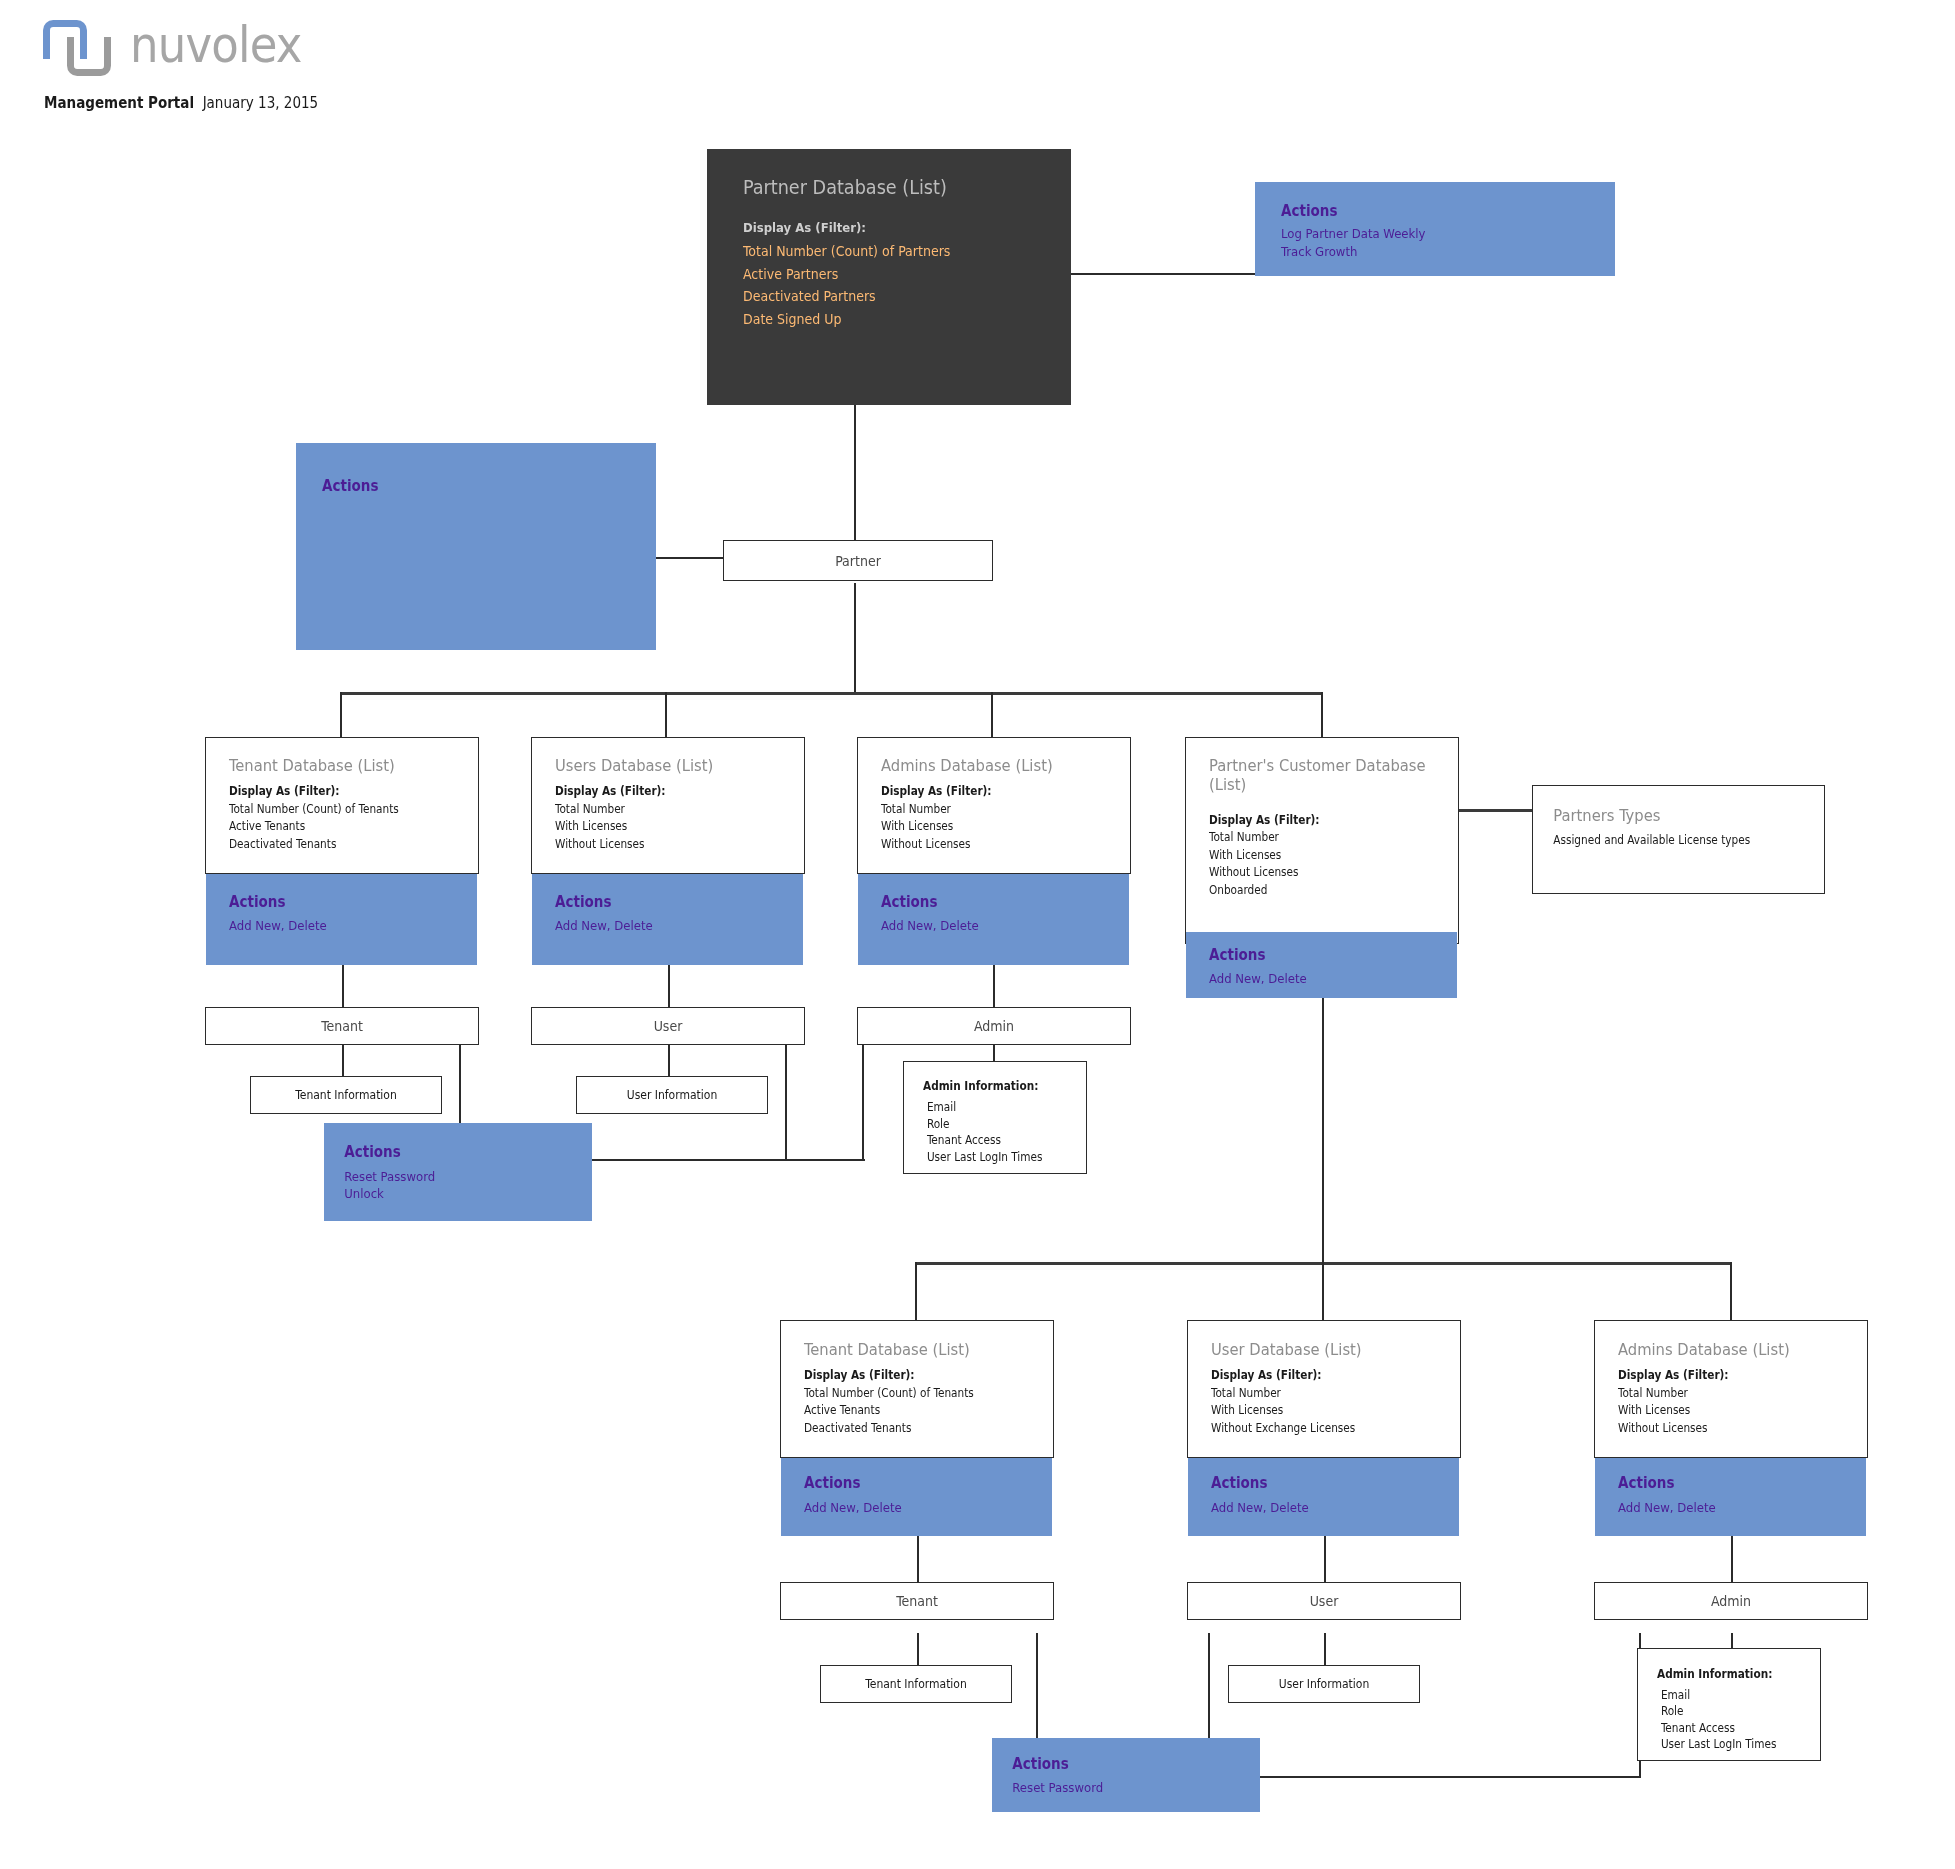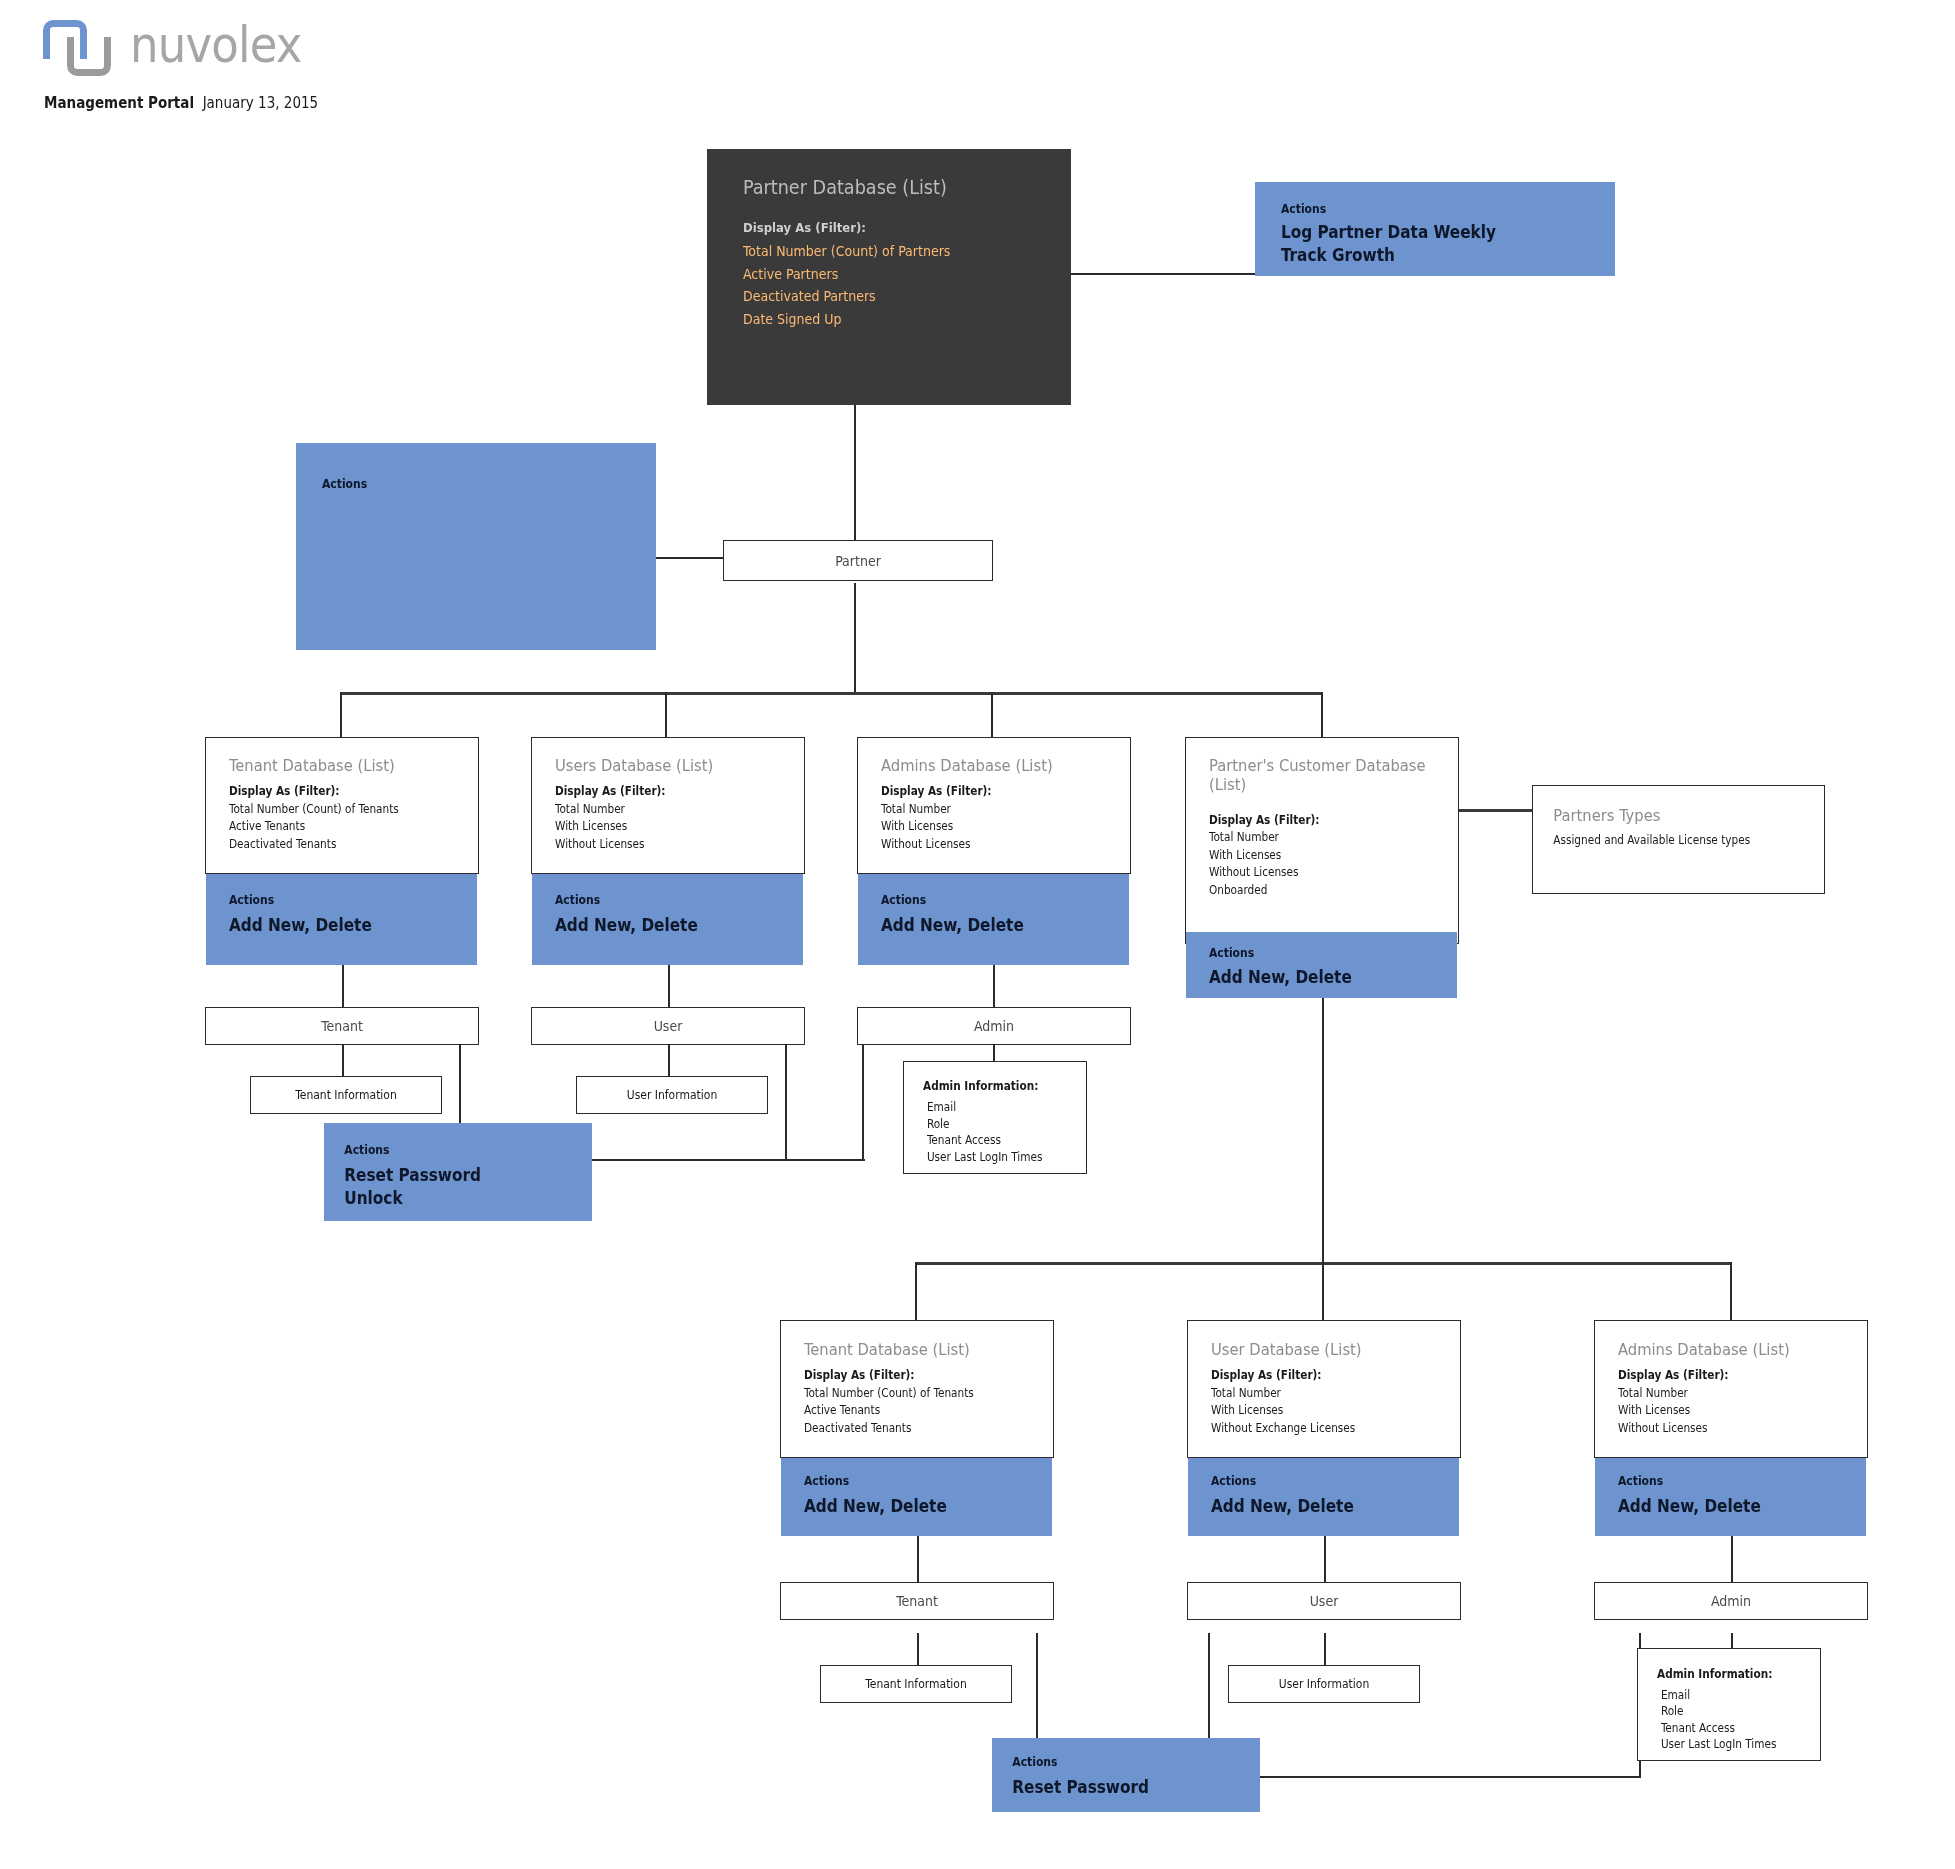--- a/index.html
+++ b/index.html
@@ -27,22 +27,22 @@
   .box{border:1.2px solid #2b2b2b;background:#fff;}
   .dark{background:#3a3a3a;border:none;}
   .blue{background:#6d94ce;border:none;}
 
   .n-title{color:#8c8c8c;font-size:16.4px;line-height:1.18;font-weight:400;}
   .n-title.dark-t{color:#bdbdbd;font-size:19.6px;}
   .n-sub{font-size:11.7px;color:#1a1a1a;font-weight:700;line-height:1.5;}
   .n-sub.dark-t{color:#cfcfcf;font-weight:700;font-size:13px;}
   .n-item{font-size:11.7px;color:#1a1a1a;line-height:1.5;font-weight:400;}
   .n-item.dark-t{color:#fdba74;font-size:14px;line-height:1.62;}
-  .act-h{color:#0f172a;font-size:12px;font-weight:700;line-height:1.2;}
-  .act-i{color:#0f172a;font-size:17px;font-weight:700;line-height:1.35;}
+  .act-h{color:#4c1d95;font-size:15px;font-weight:700;line-height:1.2;}
+  .act-i{color:#4c1d95;font-size:13px;font-weight:400;line-height:1.35;}
   .plain-c{font-size:14px;color:#4a4a4a;text-align:right;font-weight:400;}
   .plain-c.sm{font-size:12px;color:#1a1a1a;}
   .info-h{font-size:11.7px;color:#1a1a1a;font-weight:700;line-height:1.5;}
   .info-i{font-size:11.7px;color:#1a1a1a;font-weight:400;line-height:1.42;margin-left:3.9px;}
 
   
   .ln{position:absolute;background:#2b2b2b;}
   .lnv{width:1.6px;}
   .lnh{height:1.6px;}
   .lnh-t{height:2.7px;background:#3a3a3a;}

